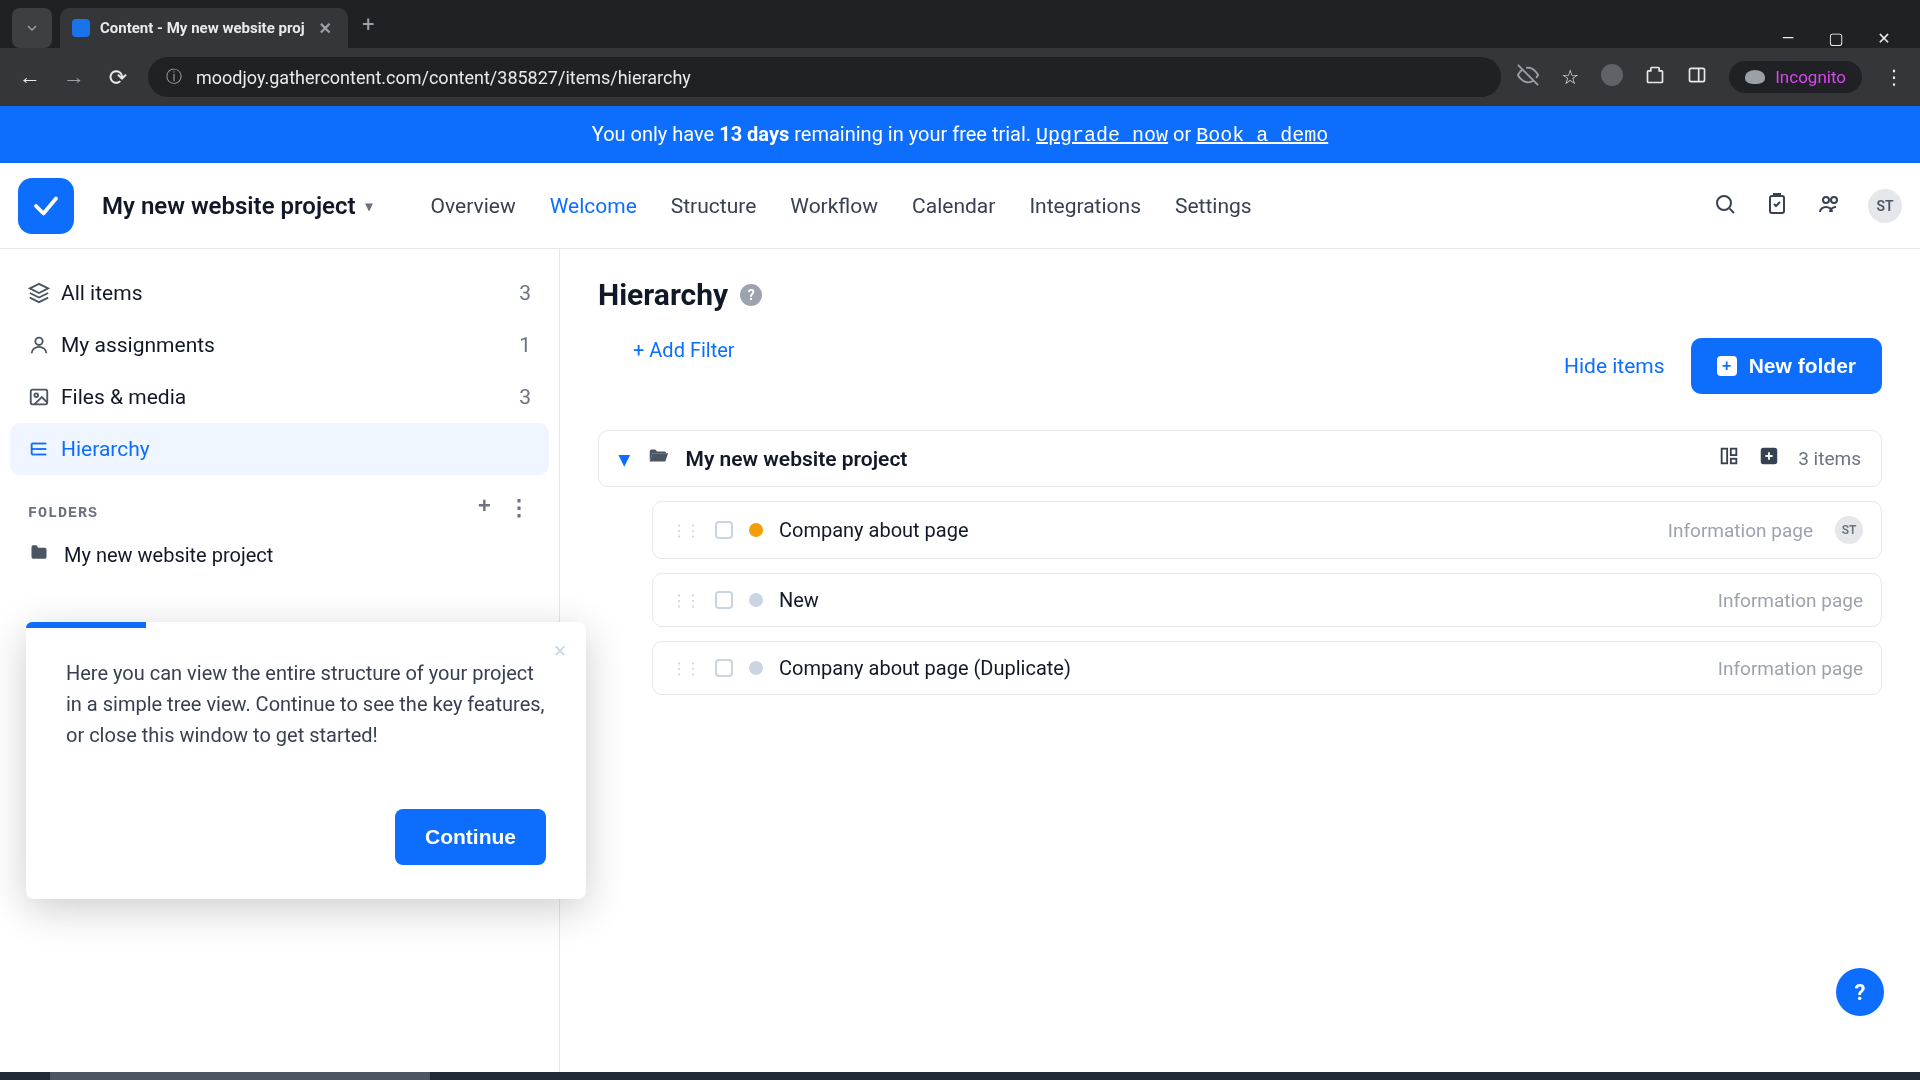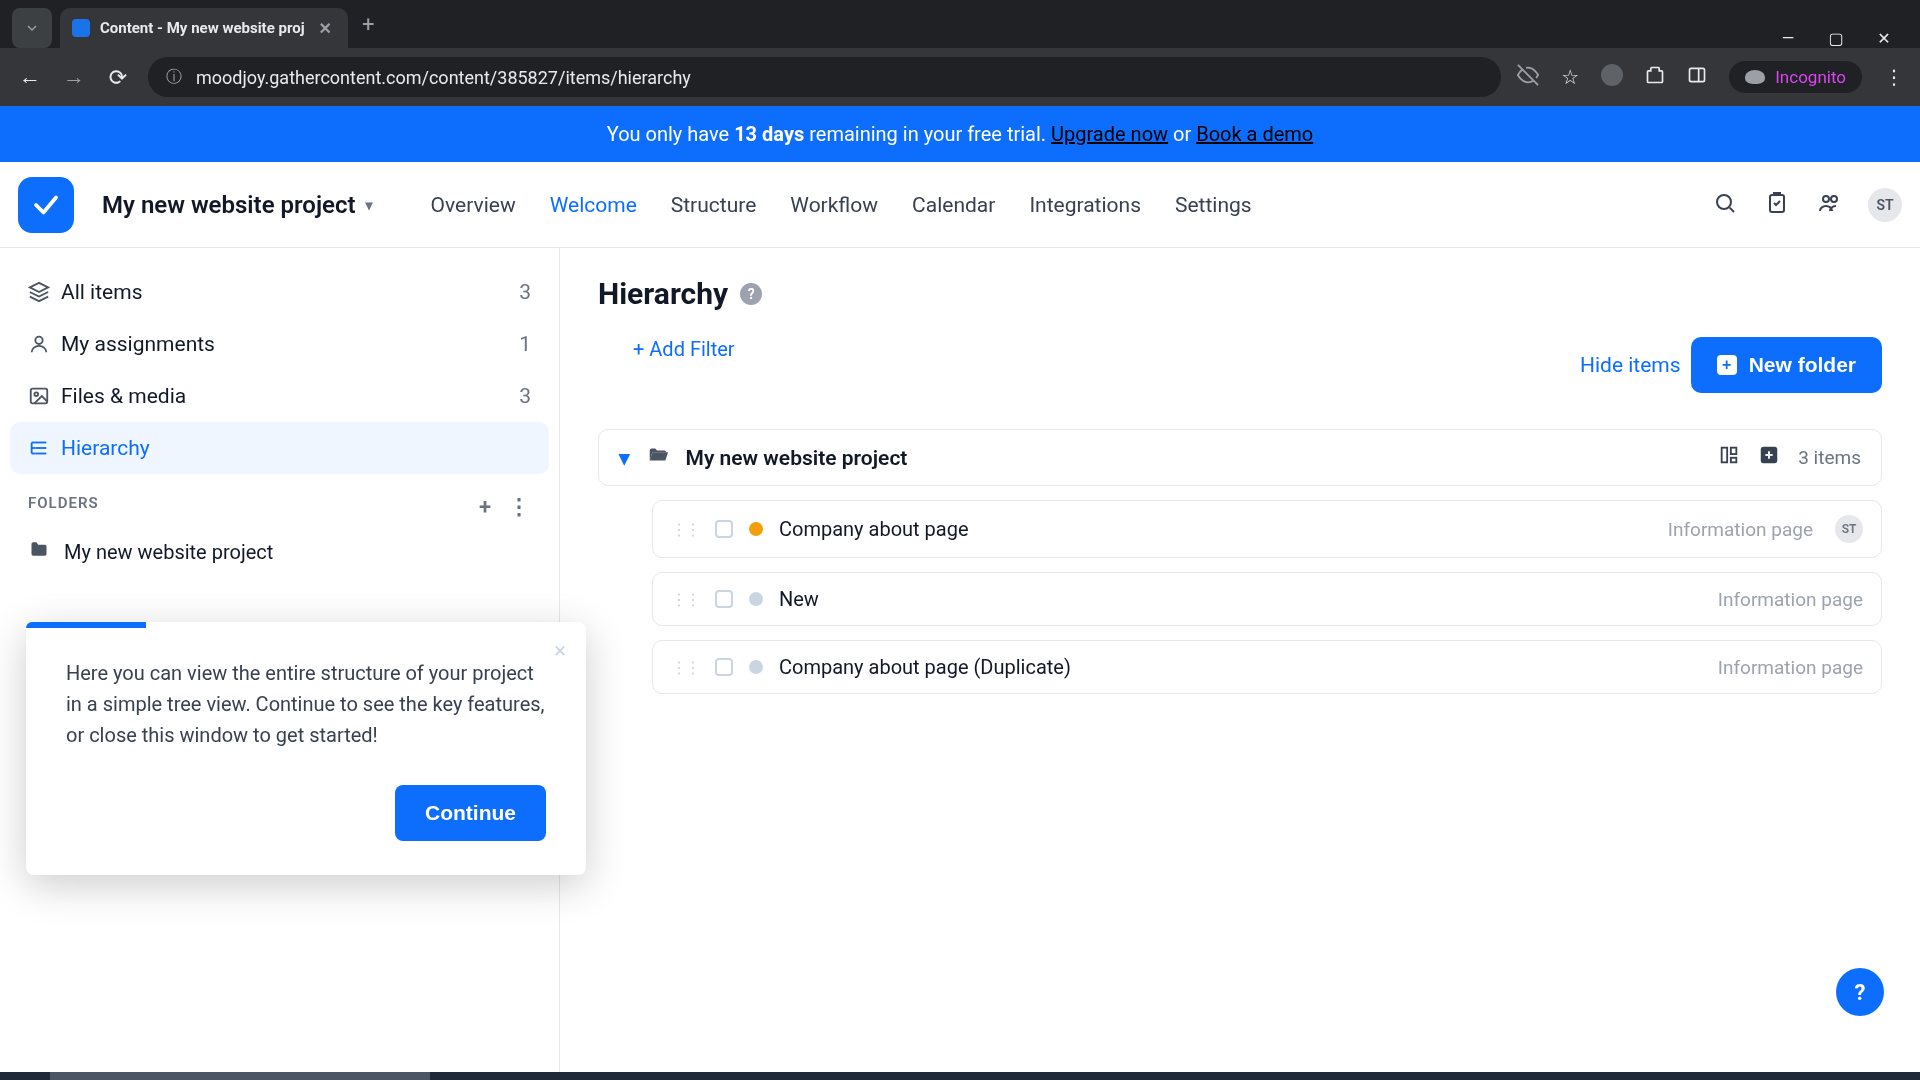--- a/index.html
+++ b/index.html
@@ -19,21 +19,21 @@
   .nav-icn.enabled { color:#e8eaed;}
   .url-field { flex:1; background:#202124; border-radius:30px; height:40px; display:flex; align-items:center; padding:0 18px; gap:14px; color:#e8eaed; font-size:18px;}
   .url-field .lock { color:#9aa0a6; font-size:16px;}
   .addrbar-right { display:flex; gap:22px; align-items:center;}
   .addrbar-right .ic { color:#e8eaed; font-size:20px;}
   .incog-pill { display:flex; align-items:center; gap:10px; background:#202124; color:#d946ef; padding:6px 16px; border-radius:30px; font-size:17px;}
   .incog-pill .mask{width:20px;height:14px;background:#9aa0a6;border-radius:50% 50% 40% 40%;}
   
   .app { position:relative; background:#fff; height: calc(1080px - 48px - 58px);}
   .banner { background:#0d6efd; color:#fff; text-align:center; padding:16px 0; font-size:20px;}
-  .banner a {color:#000000; text-decoration:underline;}
+  .banner a {color:#ffffff; text-decoration:underline;font-family:Liberation Mono, monospace;}
   .banner strong{font-weight:700;}
   .topbar { height:86px; border-bottom:1px solid #e5e7eb; display:flex; align-items:center; padding:0 18px; gap:28px;}
   .logo { width:56px;height:56px;border-radius:14px;background:#0d6efd;display:flex;align-items:center;justify-content:center;}
   .logo svg{width:30px;height:30px;}
   .proj { display:flex; align-items:center; gap:10px; font-size:24px; font-weight:600; color:#111827;}
   .proj .chev{color:#6b7280;font-size:14px;}
   .navtabs { display:flex; gap:34px; font-size:21px; color:#374151; margin-left:30px;}
   .navtabs .navtab.active{ color:#0d6efd; }
   .topbar-right { margin-left:auto; display:flex; gap:26px; align-items:center;}
   .tb-icon{ color:#374151; width:26px; text-align:center;}
@@ -41,31 +41,31 @@
   .avatar-small{ width:34px;height:34px;border-radius:50%;background:#e5e7eb;display:flex;align-items:center;justify-content:center;font-size:14px;color:#4b5563;font-weight:600;}
   .body { display:flex; height: calc(100% - 56px - 86px);}
   
   .sidebar { width:560px; border-right:1px solid #e5e7eb; padding:18px 10px; position:relative;}
   .sb-item { display:flex; align-items:center; gap:9px; padding:14px 18px; border-radius:10px; font-size:21px; color:#111827;}
   .sb-item .count{ margin-left:auto; color:#6b7280;}
   .sb-item.active{ background:#eff6ff; color:#0d6efd;}
   .sb-item.active .sb-ic svg *{stroke:#0d6efd;}
   .sb-ic{width:24px;display:flex;}
   .sb-ic svg{width:22px;height:22px;stroke:#4b5563;fill:none;stroke-width:2;}
-  .sb-section{ display:flex; align-items:flex-start; padding:20px 18px 8px; color:#6b7280; font-size:15px; letter-spacing:1px; font-weight:600;}
+  .sb-section{ display:flex; align-items:flex-end; padding:20px 18px 8px; color:#6b7280; font-size:15px; letter-spacing:1px; font-weight:600;font-family:Liberation Mono, monospace;}
   .sb-section .sec-actions{margin-left:auto;display:flex;gap:16px;color:#6b7280;font-size:22px;}
   .folder-item{display:flex;align-items:center;gap:14px;padding:12px 18px;font-size:20px;color:#111827;}
   .folder-ic svg{width:22px;height:20px;fill:#4b5563;}
   
   .main { flex:1; padding:28px 38px 0 38px;}
   .main h1{ font-size:30px; font-weight:700; display:flex; align-items:center; gap:12px; color:#111827;}
   .main h1 .help{ width:22px;height:22px;border-radius:50%;background:#9ca3af;color:#fff;font-size:14px;display:flex;align-items:center;justify-content:center;font-weight:700;}
   .toolbar{ display:flex; align-items:flex-start; margin-top:26px; gap:20px;margin-left:35px;}
   .addfilter{ color:#0d6efd; font-size:20px;}
-  .toolbar-right{margin-left:auto;display:flex;gap:10px;align-items:center;}
+  .toolbar-right{margin-left:auto;display:flex;gap:26px;align-items:center;}
   .hideitems{ color:#0d6efd; font-size:21px;}
   .newfolder-btn{ background:#0d6efd; color:#fff; border:none; border-radius:10px; padding:16px 26px; font-size:21px; font-weight:600; display:flex; align-items:center; gap:12px;}
   .newfolder-btn .plus-sq{width:20px;height:20px;background:#fff;border-radius:4px;display:flex;align-items:center;justify-content:center;color:#0d6efd;font-weight:900;font-size:16px;}
   .tree{ margin-top:36px;}
   .tree-root{ border:1px solid #e5e7eb; border-radius:10px; padding:14px 20px; display:flex; align-items:center; gap:16px; font-size:21px; font-weight:600; color:#111827;}
   .tree-root .caret{color:#0d6efd;}
   .root-ic svg{width:24px;height:22px;fill:#4b5563;}
   .tree-root .root-right{margin-left:auto;display:flex;align-items:center;gap:18px;color:#6b7280;font-weight:400;}
   .root-right .ric svg{width:22px;height:22px;stroke:#374151;fill:none;stroke-width:2;}
   .ric.solid svg{fill:#374151;stroke:none;}
@@ -79,21 +79,21 @@
   .dot.gray{background:#cbd5e1;}
   .item-right{margin-left:auto;display:flex;gap:22px;align-items:center;color:#9ca3af;font-size:19px;}
   .mini-av{width:28px;height:28px;border-radius:50%;background:#e5e7eb;font-size:12px;display:flex;align-items:center;justify-content:center;color:#6b7280;font-weight:600;}
   
   .popover{ position:absolute; left:26px; top:516px; width:560px; background:#fff; border-radius:8px; box-shadow:0 10px 40px rgba(0,0,0,.2); padding:36px 40px 34px;}
   .popover .bar{position:absolute;top:0;left:0;height:6px;width:120px;background:#0d6efd;border-radius:8px 0 0 0;}
   .popover h2{font-size:25px;font-weight:700;margin-bottom:20px;color:#111827;}
   .popover p{font-size:20px;line-height:1.55;color:#374151;}
   .popover .close{position:absolute;top:16px;right:20px;color:#cbd5e1;font-size:22px;}
   .popover .actions{display:flex;justify-content:flex-end;margin-top:34px;}
-  .popover .continue{background:#0d6efd;color:#fff;border:none;border-radius:8px;padding:16px 30px;font-size:21px;font-weight:600;}
+  .popover .continue{background:#0d6efd;color:#fff;border:none;border-radius:8px;padding:16px 30px;font-size:21px;font-weight:600;margin-top:24px;}
   
   .fab{ position:absolute; right:36px; bottom:64px; width:48px;height:48px;border-radius:50%;background:#0d6efd;color:#fff;display:flex;align-items:center;justify-content:center;font-size:22px;font-weight:700;}
   
   .taskbar{position:absolute;left:0;right:0;bottom:0;height:8px;background:#1f2937;}
   .taskbar::before{content:"";position:absolute;left:50px;top:0;width:380px;height:8px;background:#4b5563;}
 </style>
 </head>
 <body>
 
 <div class="browser-chrome">

